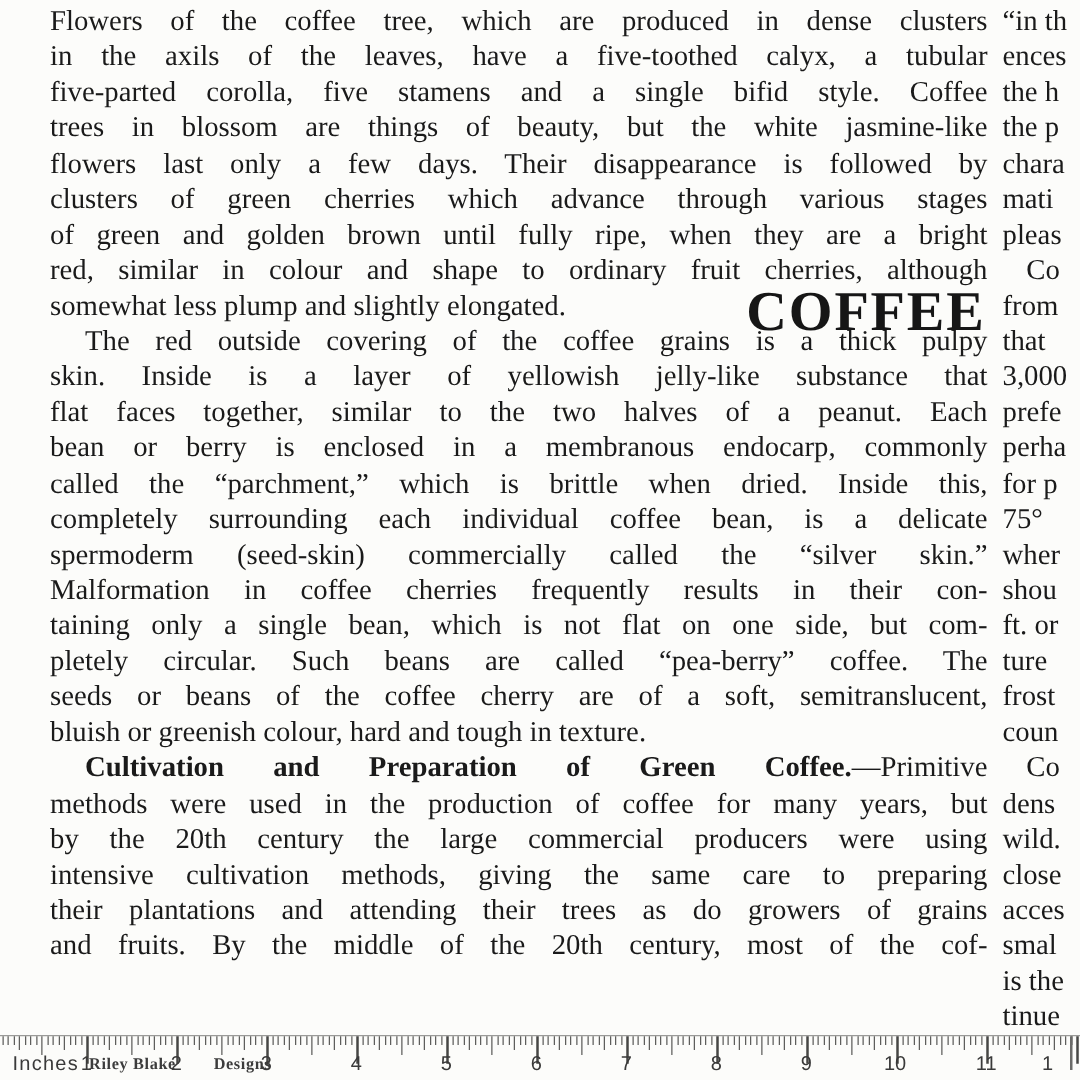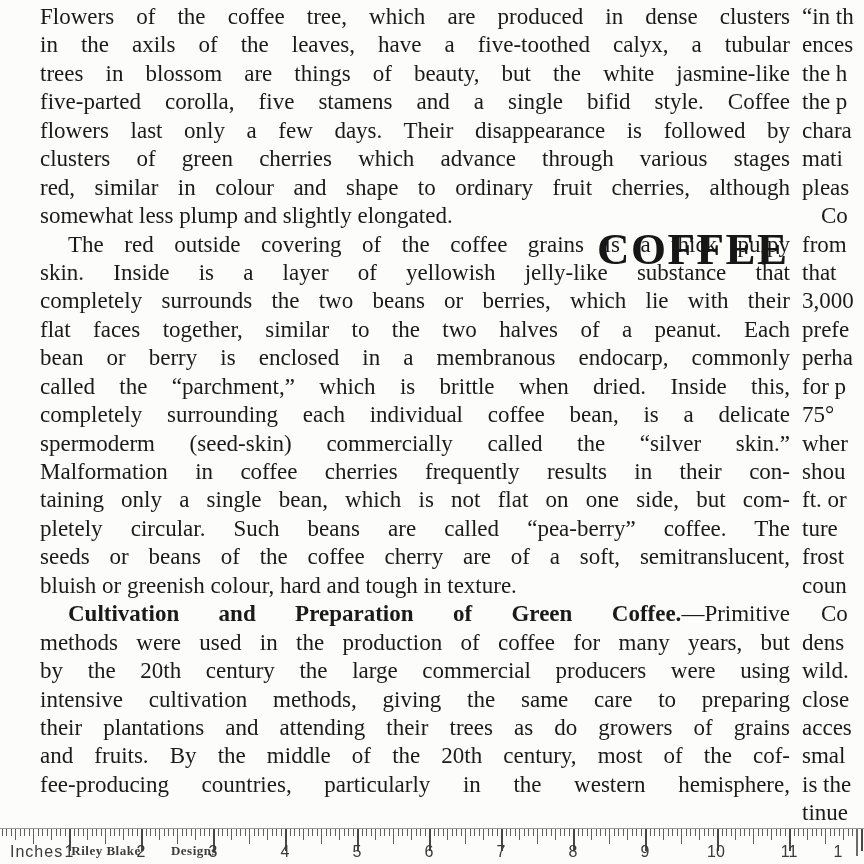--- a/index.html
+++ b/index.html
@@ -33,46 +33,45 @@
          font-weight:bold;font-size:13px;color:#3c3c3c;letter-spacing:0.5px;transform:translateX(-50%);white-space:nowrap;}
 </style>
 </head>
 <body>
 
 <div class="page">
 
   <div id="main-col">
       <div class="line">Flowers of the coffee tree, which are produced in dense clusters</div>
       <div class="line">in the axils of the leaves, have a five-toothed calyx, a tubular</div>
+      <div class="line">five-parted corolla, five stamens and a single bifid style.  Coffee</div>
       <div class="line">trees in blossom are things of beauty, but the white jasmine-like</div>
-      <div class="line">five-parted corolla, five stamens and a single bifid style.  Coffee</div>
       <div class="line">flowers last only a few days.  Their disappearance is followed by</div>
       <div class="line">clusters of green cherries which advance through various stages</div>
+      <div class="line">of green and golden brown until fully ripe, when they are a bright</div>
       <div class="line">red, similar in colour and shape to ordinary fruit cherries, although</div>
       <div class="line no-just">somewhat less plump and slightly elongated.</div>
       <div class="line indent">The red outside covering of the coffee grains is a thick pulpy</div>
       <div class="line">skin.  Inside is a layer of yellowish jelly-like substance that</div>
-      <div class="line">completely surrounds the two beans or berries, which lie with their</div>
       <div class="line">flat faces together, similar to the two halves of a peanut.  Each</div>
       <div class="line">bean or berry is enclosed in a membranous endocarp, commonly</div>
       <div class="line">called the “parchment,” which is brittle when dried.  Inside this,</div>
       <div class="line">completely surrounding each individual coffee bean, is a delicate</div>
       <div class="line">spermoderm (seed-skin) commercially called the “silver skin.”</div>
       <div class="line">Malformation in coffee cherries frequently results in their con-</div>
       <div class="line">taining only a single bean, which is not flat on one side, but com-</div>
       <div class="line">pletely circular.  Such beans are called “pea-berry” coffee.  The</div>
       <div class="line">seeds or beans of the coffee cherry are of a soft, semitranslucent,</div>
       <div class="line no-just">bluish or greenish colour, hard and tough in texture.</div>
       <div class="line indent"><b>Cultivation and Preparation of Green Coffee.</b><span>—Primitive</span></div>
       <div class="line">methods were used in the production of coffee for many years, but</div>
       <div class="line">by the 20th century the large commercial producers were using</div>
       <div class="line">intensive cultivation methods, giving the same care to preparing</div>
       <div class="line">their plantations and attending their trees as do growers of grains</div>
       <div class="line">and fruits.  By the middle of the 20th century, most of the cof-</div>
-      <div class="line">fee-producing countries, particularly in the western hemisphere,</div>
     </div>
 
   <div class="coffee-overlay">COFFEE</div>
 
   <div id="right-col">
       <div class="rline">“in th</div>
       <div class="rline">ences</div>
       <div class="rline">the h</div>
       <div class="rline">the p</div>
       <div class="rline">chara</div>

